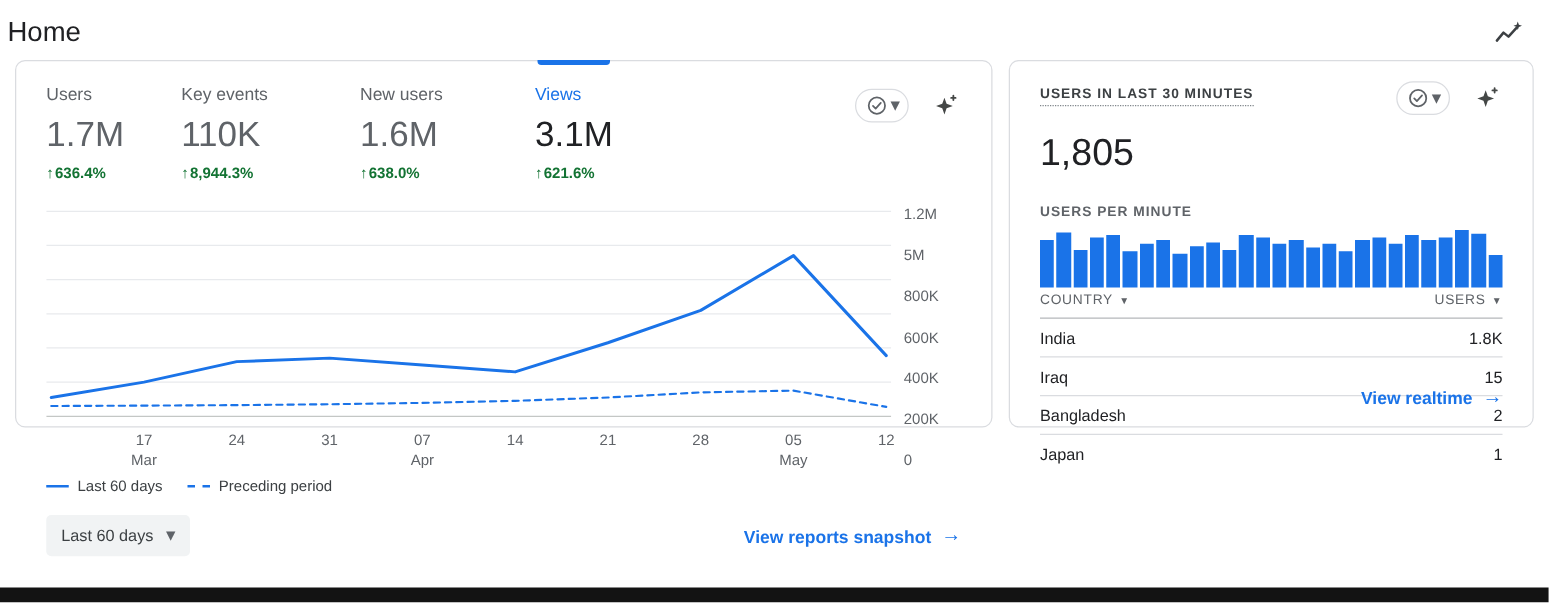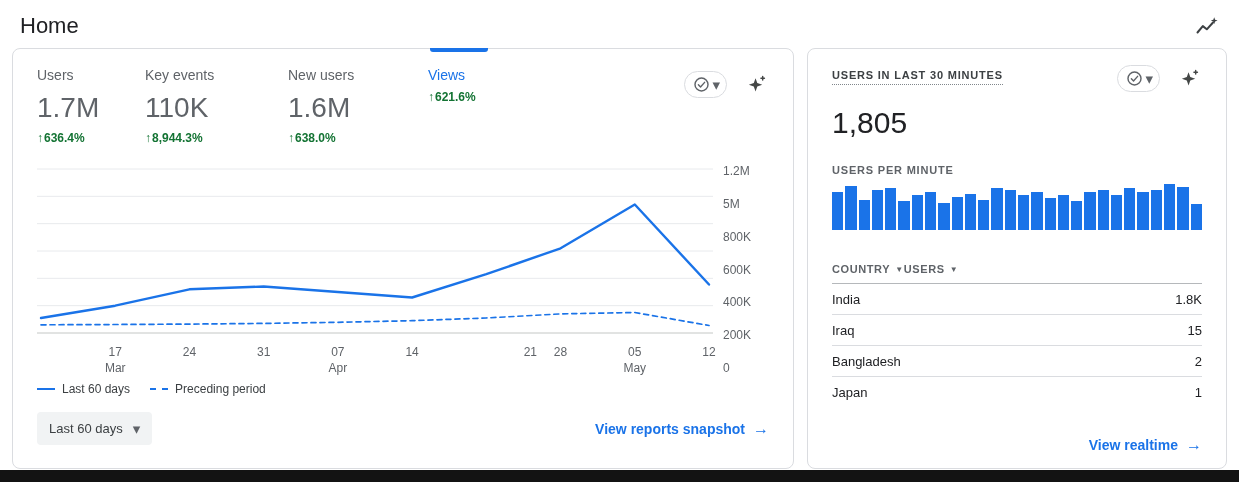--- a/index.html
+++ b/index.html
@@ -3,27 +3,27 @@
 <meta charset="utf-8">
 <style>
   * { box-sizing: border-box; }
   html,body { margin:0; padding:0; }
   body {
     width:1239px; height:482px; position:relative; overflow:hidden;
     background:#fff; color:#202124;
     font-family:"Liberation Sans", sans-serif;
   }
   
-  .topbar { display:flex; justify-content:space-between; align-items:center; padding:12px 18px 8px 20px; }
+  .topbar { display:flex; justify-content:space-between; align-items:center; padding:12px 18px 8px 6px; }
   .page-title { font-size:22px; font-weight:400; color:#202124; margin:0; }
   .icon-btn { background:none; border:none; padding:2px; cursor:pointer; line-height:0; }
 
   
   .main { display:flex; gap:13px; padding:0 12px; align-items:flex-start; }
-  .card { background:#fff; border:1px solid #dadce0; border-radius:8px; height:421px; position:relative; }
+  .card { background:#fff; border:1px solid #dadce0; border-radius:8px; height:294px; position:relative; }
   .overview-card { width:782px; padding:18px 24px 14px; }
   .realtime-card { flex:1; padding:20px 24px 14px; }
 
   
   .head-row { display:flex; justify-content:space-between; align-items:flex-start; }
   .tabs { display:flex; }
   .tab { cursor:pointer; }
   .tab.t0 { width:108px; } .tab.t1 { width:143px; } .tab.t2 { width:140px; } .tab.t3 { width:140px; }
   .tab-label { font-size:14px; color:#5f6368; display:block; }
   .tab.selected .tab-label { color:#1a73e8; }
@@ -56,21 +56,21 @@
   .link { display:flex; align-items:center; gap:8px; color:#1a73e8; font-size:14px; font-weight:700; cursor:pointer; text-decoration:none; }
   .fwd-arrow { font-size:16px; font-weight:400; }
 
   
   .rt-head { display:flex; justify-content:space-between; align-items:flex-start; }
   .rt-title { font-size:11px; font-weight:700; letter-spacing:.8px; color:#3c4043; border-bottom:1px dotted #80868b; padding-bottom:3px; }
   .rt-number { font-size:30px; font-weight:400; color:#202124; margin-top:14px; }
   .rt-perminute { font-size:11px; font-weight:700; letter-spacing:.8px; color:#5f6368; margin-top:24px; }
   .bars { display:flex; align-items:flex-end; gap:2px; height:46px; margin-top:8px; }
   .bar { flex:1; background:#1a73e8; }
-  .rt-thead { display:flex; margin-top:33px; padding-bottom:8px; border-bottom:1px solid #b5b8bb; font-size:11px; font-weight:700; letter-spacing:.6px; color:#5f6368; }
+  .rt-thead { display:flex; justify-content:space-between; margin-top:4px; padding-bottom:8px; border-bottom:1px solid #b5b8bb; font-size:11px; font-weight:400; letter-spacing:.6px; color:#5f6368; }
   .th { display:flex; align-items:center; gap:5px; cursor:pointer; }
   .sort-caret { font-size:8px; color:#5f6368; }
   .trow { display:flex; justify-content:space-between; padding:8px 0 7px; border-bottom:1px solid #dadce0; font-size:13px; color:#202124; }
   .trow.last { border-bottom:none; }
   .rt-link { position:absolute; right:24px; bottom:14px; }
 
   .bottom-bar { position:absolute; left:0; right:0; bottom:0; height:12px; background:#131313; }
 </style>
 </head>
 <body>
@@ -111,20 +111,21 @@
         <div class="tab t2">
           <span class="tab-label">New users</span>
           <span class="tab-value">1.6M</span>
           <span class="tab-delta">
               <span class="up-arrow">↑</span>
               <span>638.0%</span>
             </span>
         </div>
         <div class="tab t3 selected">
           <span class="tab-label">Views</span>
+          <span class="tab-value">3.1M</span>
           <span class="tab-delta">
               <span class="up-arrow">↑</span>
               <span>621.6%</span>
             </span>
         </div>
       </div>
 
       <div class="head-actions">
         <button class="pill">
           <svg width="17" height="17" viewBox="0 0 24 24">
@@ -166,21 +167,21 @@
             <span class="xtick" style="left: 33.5306%;">
               <div>31</div>
             </span>
             <span class="xtick" style="left: 44.5102%;">
               <div>07</div>
               <div>Apr</div>
             </span>
             <span class="xtick" style="left: 55.4898%;">
               <div>14</div>
             </span>
-            <span class="xtick" style="left: 66.4694%; margin-left: 44px;">
+            <span class="xtick" style="left: 66.4694%;">
               <div>21</div>
             </span>
             <span class="xtick" style="left: 77.449%;">
               <div>28</div>
             </span>
             <span class="xtick" style="left: 88.4287%;">
               <div>05</div>
               <div>May</div>
             </span>
             <span class="xtick" style="left: 99.4083%;">

